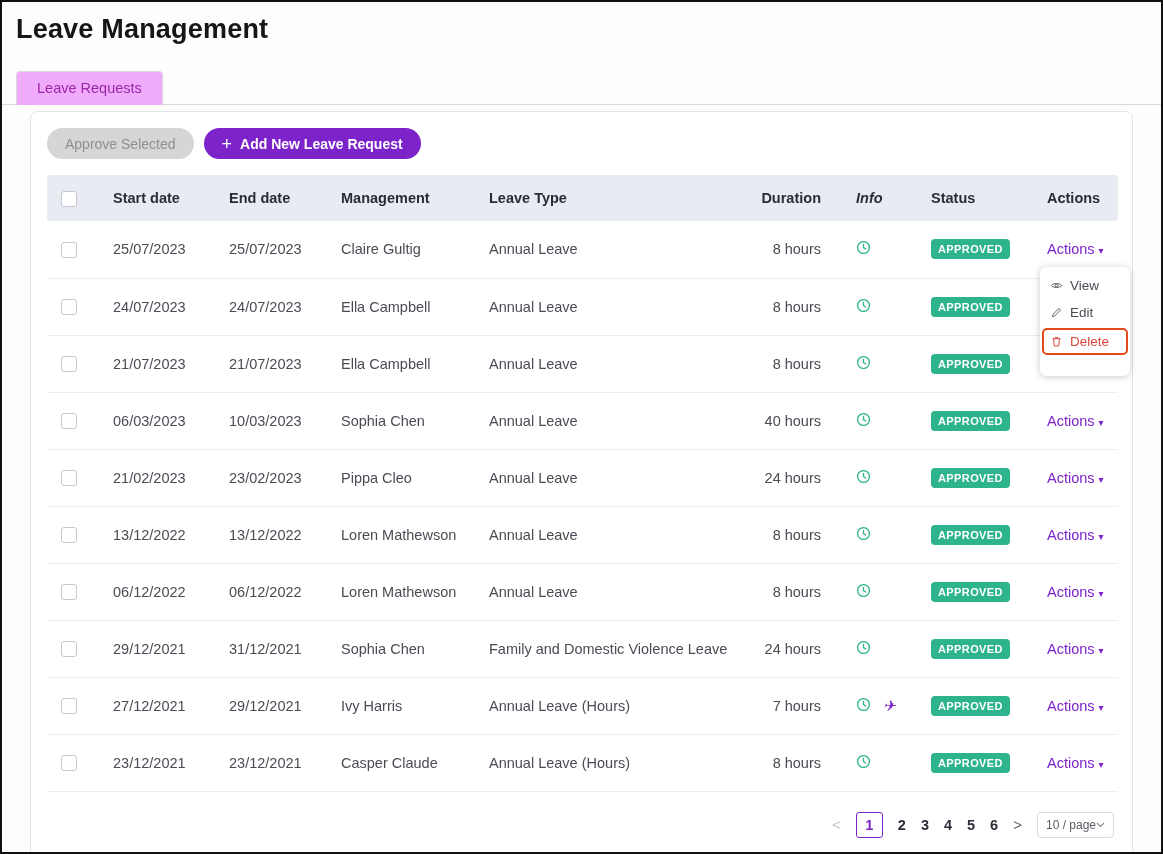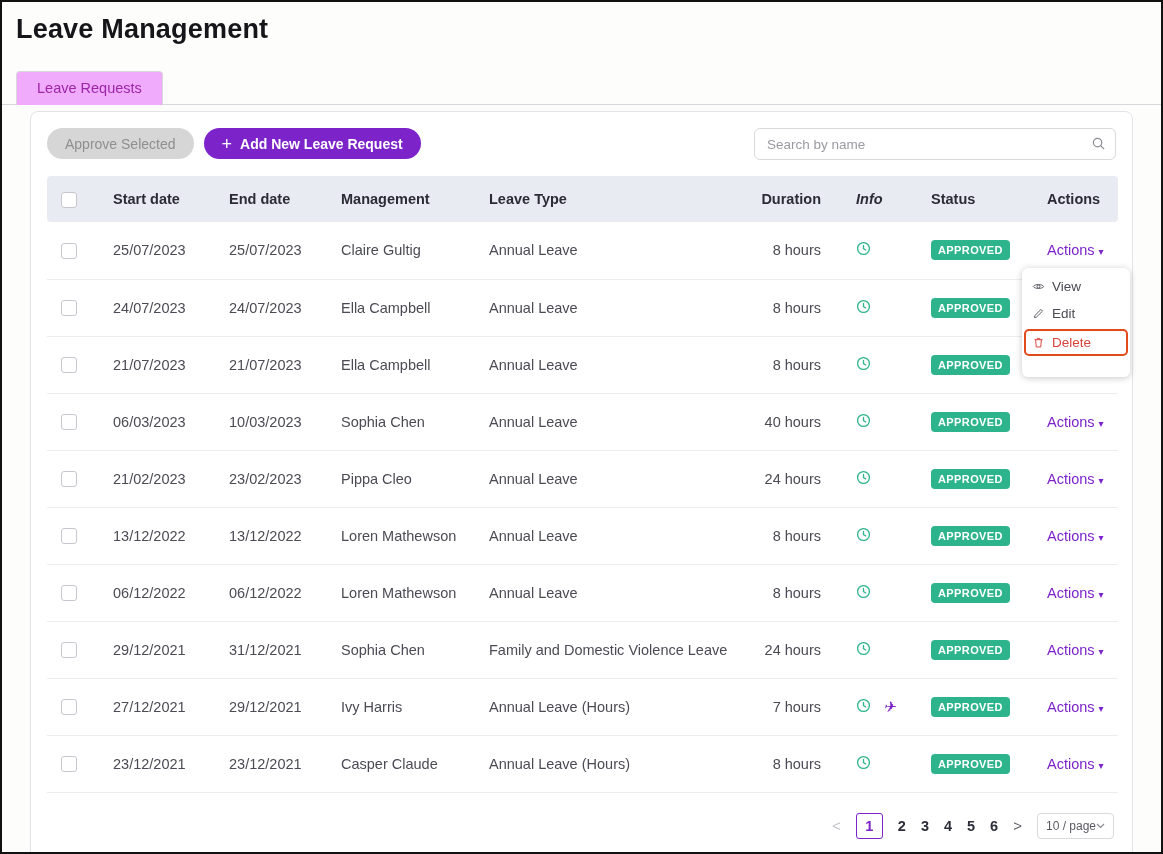--- a/index.html
+++ b/index.html
@@ -72,21 +72,21 @@
   }
   .badge {
     display: inline-block; background: var(--badge, #2eb48c); color: #fff;
     font-size: 11px; font-weight: bold; letter-spacing: .4px;
     padding: 4px 7px; border-radius: 4px;
   }
   .actions-link { color: var(--accent, #7c24c9); font-size: 14.5px; cursor: pointer; white-space: nowrap; }
   .actions-link .caret { font-size: 10px; margin-left: 4px; }
 
   .dropdown {
-    position: absolute; top: 92px; right: -14px; width: 108px;
+    position: absolute; top: 92px; right: -14px; width: 90px;
     background: #fff; border-radius: 6px;
     box-shadow: 0 1px 7px rgba(0,0,0,.22); padding: 5px 7px; z-index: 5;
   }
   .dd-item {
     display: flex; align-items: center; gap: 7px;
     padding: 4px 3px; font-size: 13.5px; color: #4a4a54; cursor: pointer; height: 27px;
   }
   .dd-item.delete {
     color: var(--delete, #d6453d);
     border: 2px solid var(--highlight, #e24a1b); border-radius: 5px;
@@ -123,29 +123,20 @@
 </div>
 
 <div class="card">
 
   <div class="toolbar">
     <button class="btn gray">Approve Selected</button>
     <button class="btn primary">
       <span class="plus">+</span>
       <span>Add New Leave Request</span>
     </button>
-    <div class="search">
-      <input type="text" placeholder="Search by name" style="">
-      <span class="search-icon">
-        <svg width="15" height="15" viewBox="0 0 16 16">
-            <circle cx="7" cy="7" r="4.5" fill="none" stroke="#8a8a93" stroke-width="1.3"></circle>
-            <path d="M10.3 10.3 L14 14" stroke="#8a8a93" stroke-width="1.3"></path>
-          </svg>
-      </span>
-    </div>
   </div>
 
   <div class="table-wrap">
     <table>
       <colgroup>
         <col style="width:50px">
           <col style="width:116px">
           <col style="width:112px">
         <col style="width:148px">
           <col style="width:274px">

